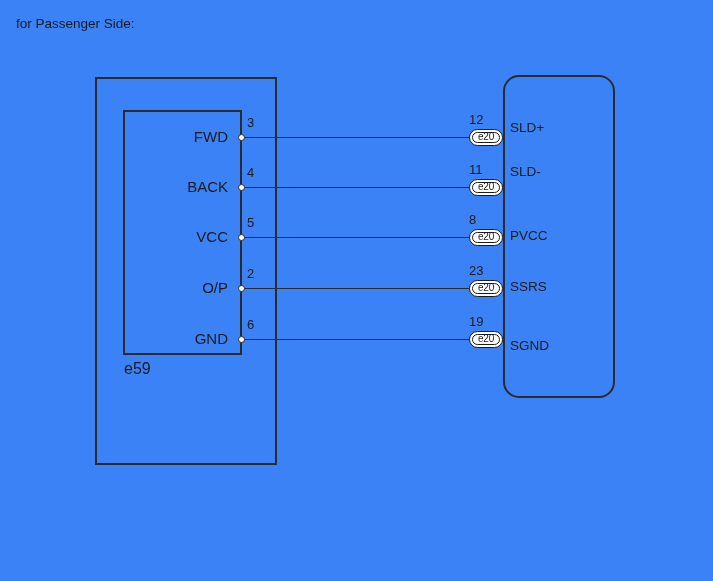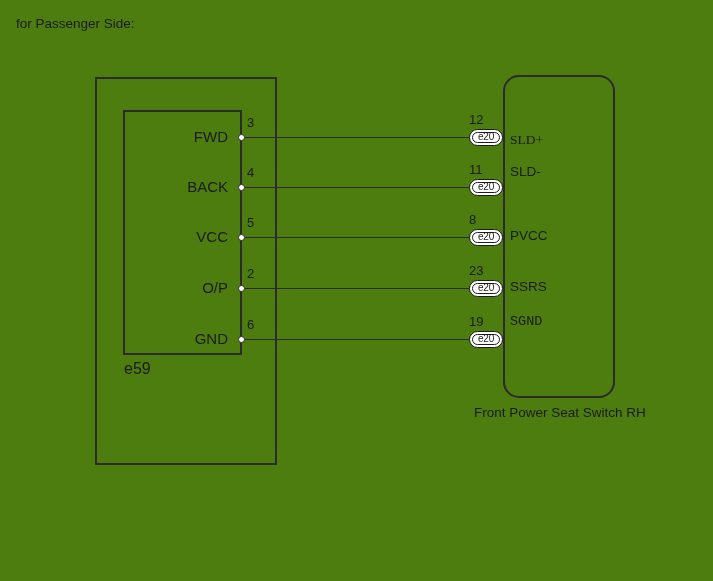--- a/index.html
+++ b/index.html
@@ -9,21 +9,21 @@
     background: #ffffff;
   }
   body {
     font-family: "Liberation Sans", sans-serif;
     color: #1b1b1b;
   }
   #page {
     position: relative;
     width: 713px;
     height: 581px;
-    background: #4d7c0f;
+    background: #3b82f6;
     overflow: hidden;
   }
   .header-text {
     position: absolute;
     left: 16px;
     top: 16px;
     font-size: 13.5px;
     color: #1b1b1b;
     white-space: nowrap;
   }
@@ -184,21 +184,21 @@
       <div class="wire" style="top: 137px;"></div>
       <div class="term-label-wrap" style="top: 128px;">
         <div class="term-label">FWD</div>
       </div>
       <div class="term-dot" style="left: 238px; top: 133.5px;"></div>
       <div class="pin-left" style="left: 247px; top: 115px;">3</div>
       <div class="pin-right" style="left: 469px; top: 112px;">12</div>
       <div class="conn" style="left: 469px; top: 128.5px;">
         <div class="conn-inner">e20</div>
       </div>
-      <div class="sig-label" style="top: 132px; font-family: Liberation Serif, serif;">SLD+</div>
+      <div class="sig-label" style="top: 120px;">SLD+</div>
       <div class="wire" style="top: 187px;"></div>
       <div class="term-label-wrap" style="top: 178px;">
         <div class="term-label">BACK</div>
       </div>
       <div class="term-dot" style="left: 238px; top: 183.5px;"></div>
       <div class="pin-left" style="left: 247px; top: 165px;">4</div>
       <div class="pin-right" style="left: 469px; top: 162px;">11</div>
       <div class="conn" style="left: 469px; top: 178.5px;">
         <div class="conn-inner">e20</div>
       </div>
@@ -228,23 +228,22 @@
       <div class="wire" style="top: 339px;"></div>
       <div class="term-label-wrap" style="top: 330px;">
         <div class="term-label">GND</div>
       </div>
       <div class="term-dot" style="left: 238px; top: 335.5px;"></div>
       <div class="pin-left" style="left: 247px; top: 317px;">6</div>
       <div class="pin-right" style="left: 469px; top: 314px;">19</div>
       <div class="conn" style="left: 469px; top: 330.5px;">
         <div class="conn-inner">e20</div>
       </div>
-      <div class="sig-label" style="top: 314px; font-family: Liberation Mono, monospace;">SGND</div>
+      <div class="sig-label" style="top: 338px;">SGND</div>
     </div>
 
   <div class="inner-caption">
     <div>e59</div>
   </div>
 
 
-  <div class="caption caption-switch">Front Power Seat Switch RH</div>
 
 </div>
 
 </body></html>

